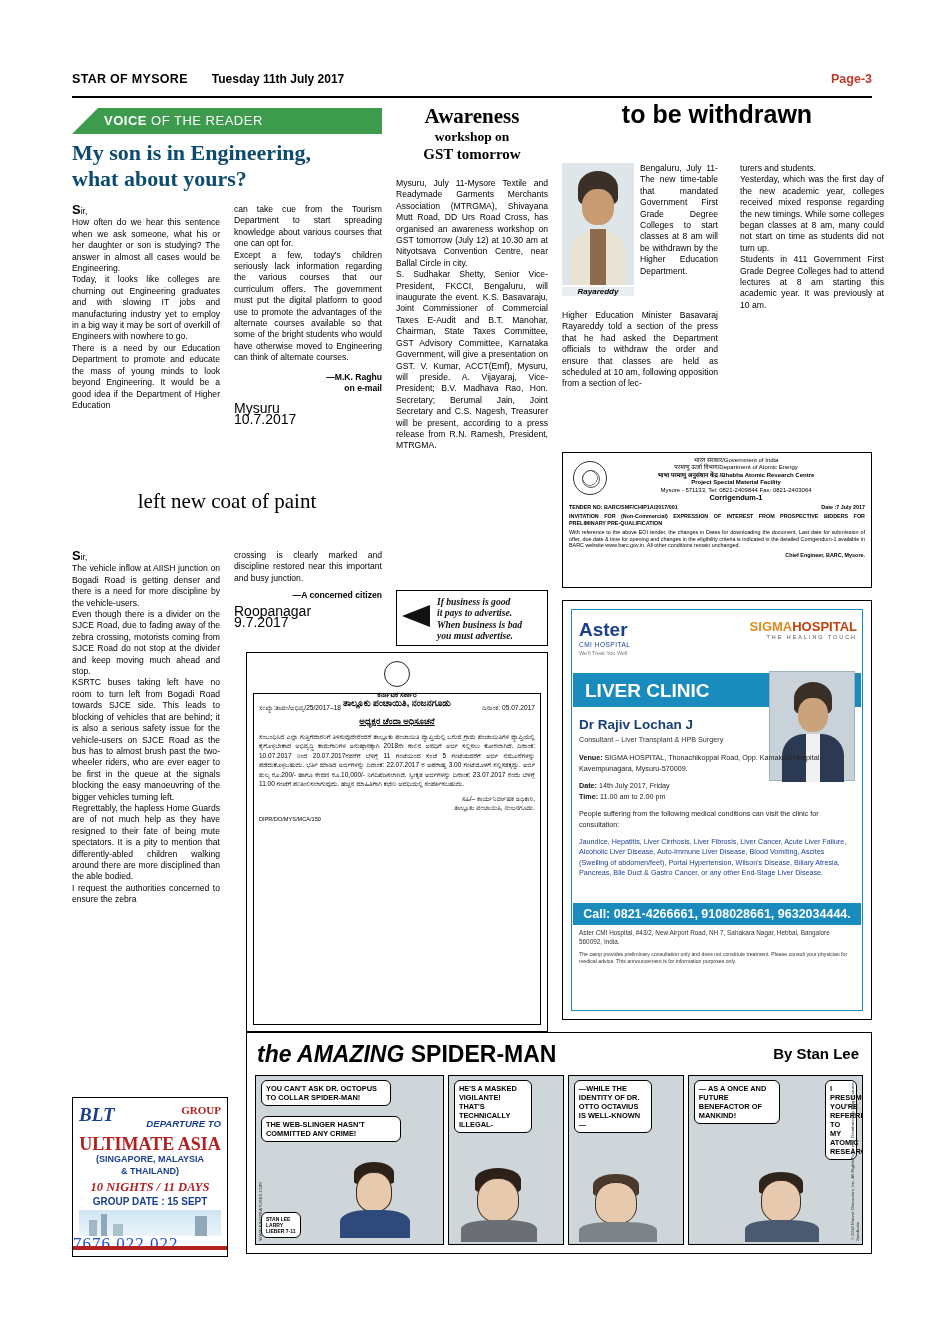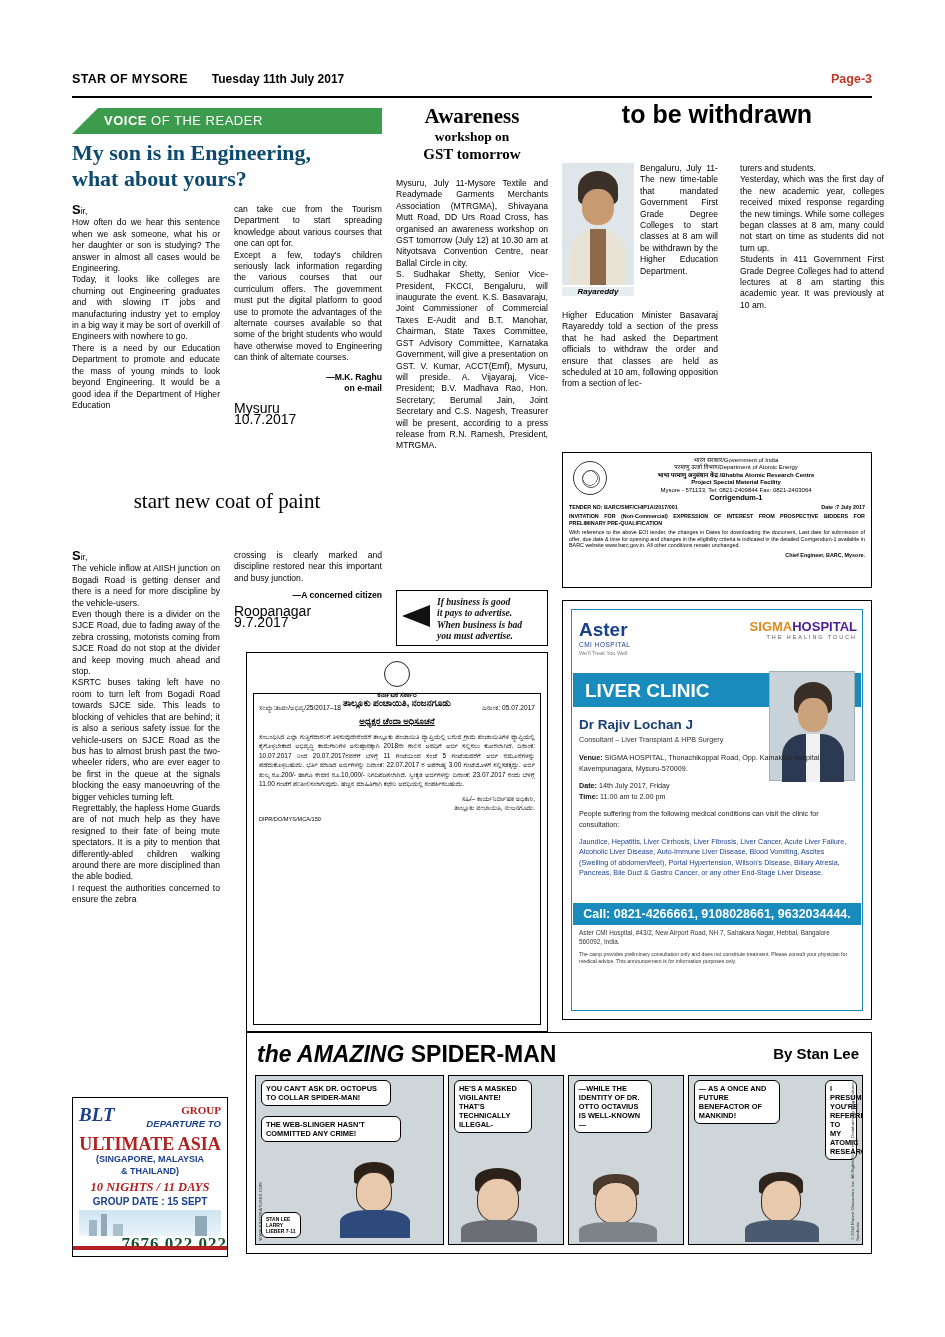--- a/index.html
+++ b/index.html
@@ -127,21 +127,21 @@
   .aster { left:562px; top:600px; width:310px; height:420px; background:#fff; }
   .aster-inner { position:absolute; left:8px; top:8px; right:8px; bottom:8px;
     border:1px solid #1a8bbd; }
   .aster-logo { position:absolute; left:16px; top:18px; font-size:19px;
     color:#1a3f8f; font-weight:bold; font-family:"Liberation Sans",sans-serif;}
   .aster-sub { position:absolute; left:16px; top:40px; font-size:6.5px; color:#1a3f8f;
     letter-spacing:.5px;}
   .aster-tag { position:absolute; left:16px; top:49px; font-size:5.5px; color:#777;}
   .sigma-logo { position:absolute; right:14px; top:18px; font-size:13px;
     color:#e08a1e; font-weight:bold; text-align:right;}
-  .sigma-logo .b { color:#4c1d95; }
+  .sigma-logo .b { color:#c2410c; }
   .sigma-sub { position:absolute; right:14px; top:33px; font-size:5.4px; color:#555;
     letter-spacing:2px; text-align:right;}
   .liver-band {
     position:absolute; left:10px; top:72px; right:10px; height:34px;
     background:#1a8bbd;
   }
   .liver-band span { color:#fff; font-size:19px; font-weight:bold; position:absolute;
     left:12px; top:7px; }
   .doc-photo {
     position:absolute; right:16px; top:70px; width:86px; height:110px;
@@ -229,22 +229,22 @@
      font-size:9px; font-weight:bold; color:#1a3f8f;}
   .blt-thai { position:absolute; left:0; right:0; top:68px; text-align:center;
      font-size:9px; font-weight:bold; color:#1a3f8f;}
   .blt-nights { position:absolute; left:0; right:0; top:82px; text-align:center;
      font-size:12.5px; font-weight:bold; color:#b32020; font-style:italic;
      font-family:"Liberation Serif", serif;}
   .blt-date { position:absolute; left:0; right:0; top:98px; text-align:center;
      font-size:10px; font-weight:bold; color:#1a3f8f;}
   .blt-sky { position:absolute; left:6px; top:112px; right:6px; height:26px;
      background:linear-gradient(#cfe5f2,#eaf4fa);}
-  .blt-phone { position:absolute; left:0; right:0; top:136px; text-align:right;
-     font-size:17px; font-weight:bold; color:#14532d; font-family:"Liberation Serif", serif;
+  .blt-phone { position:absolute; left:0; right:0; top:136px; text-align:left;
+     font-size:17px; font-weight:normal; color:#1d4ed8; font-family:"Liberation Serif", serif;
      letter-spacing:1px;}
   .blt-redline { position:absolute; left:0; right:0; bottom:6px; height:4px; background:#b32020;}
 </style>
 </head>
 <body>
 
 <div class="page">
 
   <div class="masthead">
     <div class="mast-group">
@@ -276,21 +276,21 @@
   <div class="a1c2 col-text">
     <p>can take cue from the Tourism Department to start spreading knowledge about various courses that one can opt for.</p>
     <p>Except a few, today's children seriously lack information regarding the various courses that our curriculum offers. The government must put the digital platform to good use to promote the advantages of the alternate courses available so that some of the bright students who would have otherwise moved to Engineering can think of alternate courses.</p>
     <p class="sig" style="margin-top:8px">—M.K. Raghu</p>
     <p class="sig">on e-mail</p>
     <p class="byline-left" style="margin-top:8px">Mysuru</p>
     <p class="byline-left">10.7.2017</p>
   </div>
 
   <div class="h-zebra">
-    <div>start new coat of paint</div>
+    <div>left new coat of paint</div>
   </div>
 
   <div class="a2c1 col-text">
     <p><span class="drop">S</span><span>ir,</span></p>
     <p>The vehicle inflow at AIISH junction on Bogadi Road is getting denser and there is a need for more discipline by the vehicle-users.</p>
     <p>Even though there is a divider on the SJCE Road, due to fading away of the zebra crossing, motorists coming from SJCE Road do not stop at the divider and keep moving much ahead and stop.</p>
     <p>KSRTC buses taking left have no room to turn left from Bogadi Road towards SJCE side. This leads to blocking of vehicles that are behind; it is also a serious safety issue for the vehicle-users on SJCE Road as the bus has to almost brush past the two-wheeler riders, who are ever eager to be first in the queue at the signals blocking the easy manoeuvring of the bigger vehicles turning left.</p>
     <p>Regrettably, the hapless Home Guards are of not much help as they have resigned to their fate of being mute spectators. It is a pity to mention that differently-abled children walking around there are more disciplined than the able bodied.</p>
     <p>I request the authorities concerned to ensure the zebra</p>
   </div>

